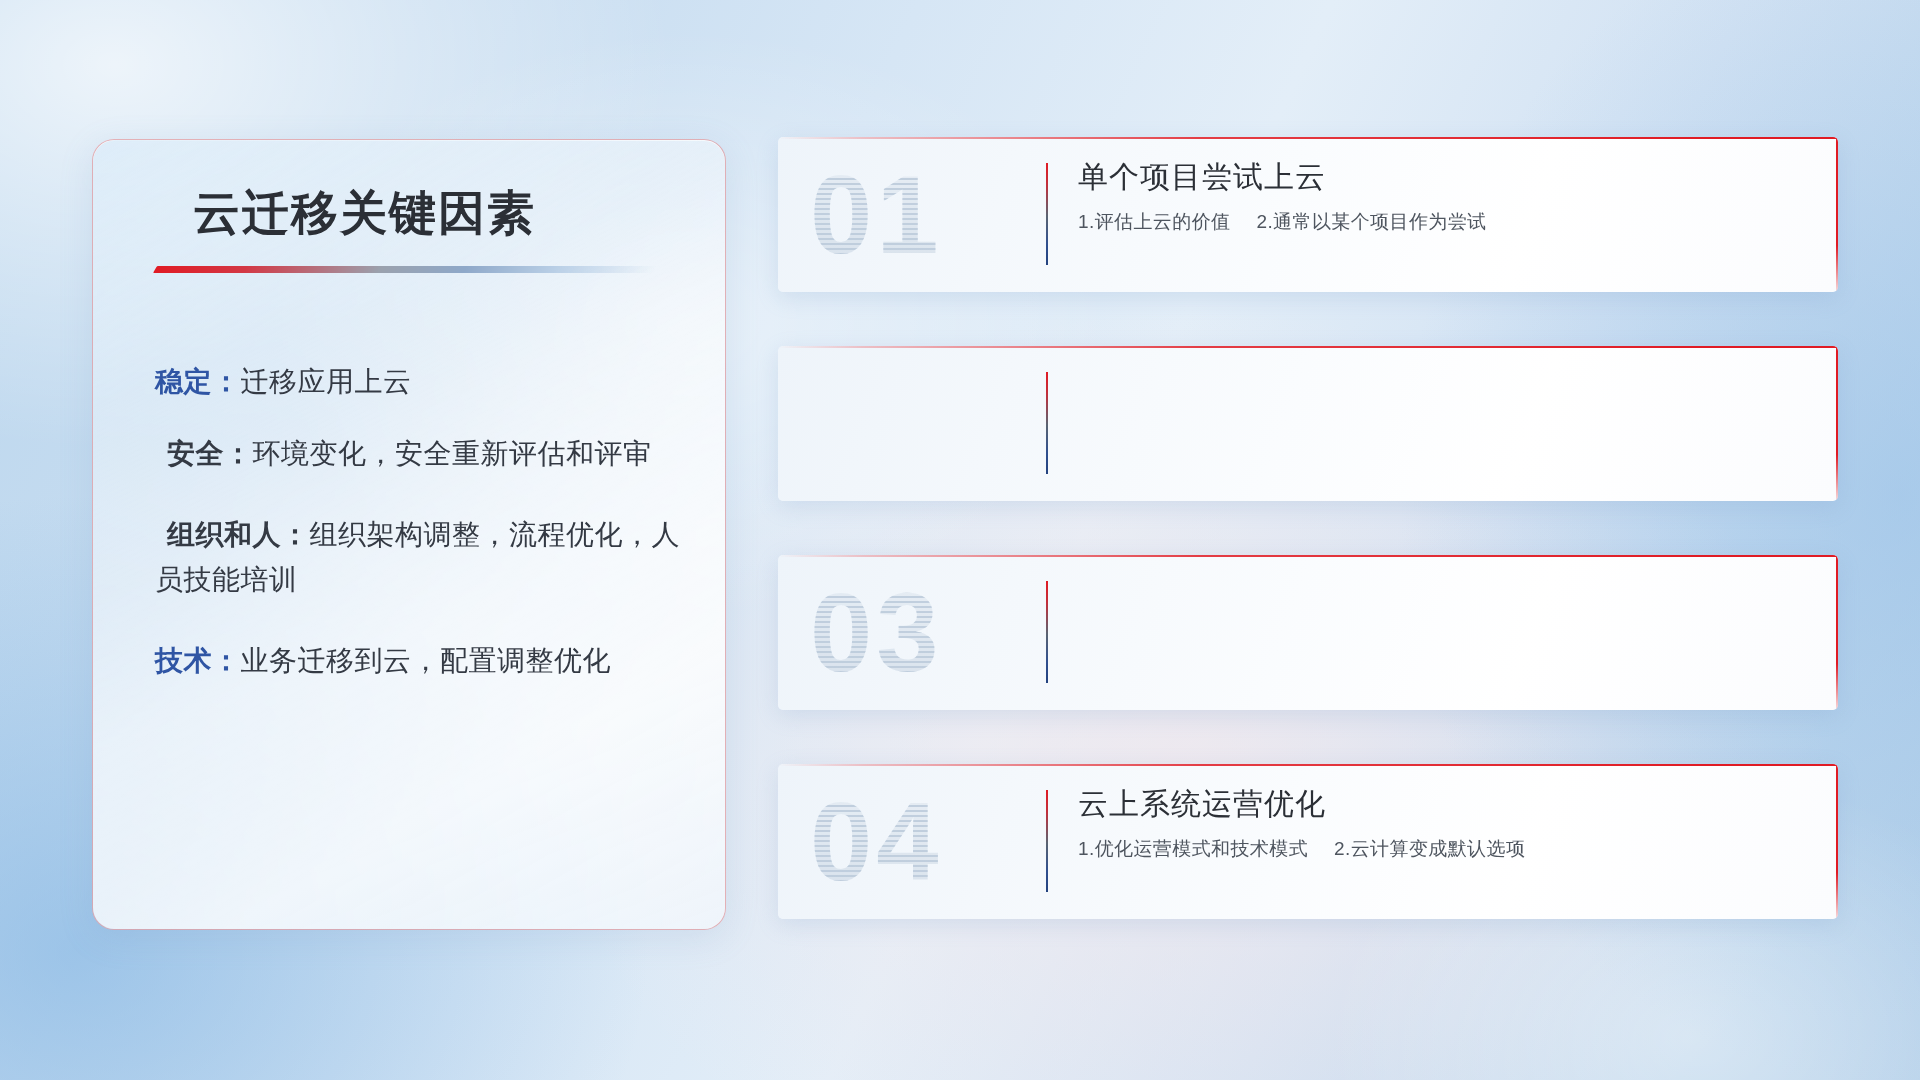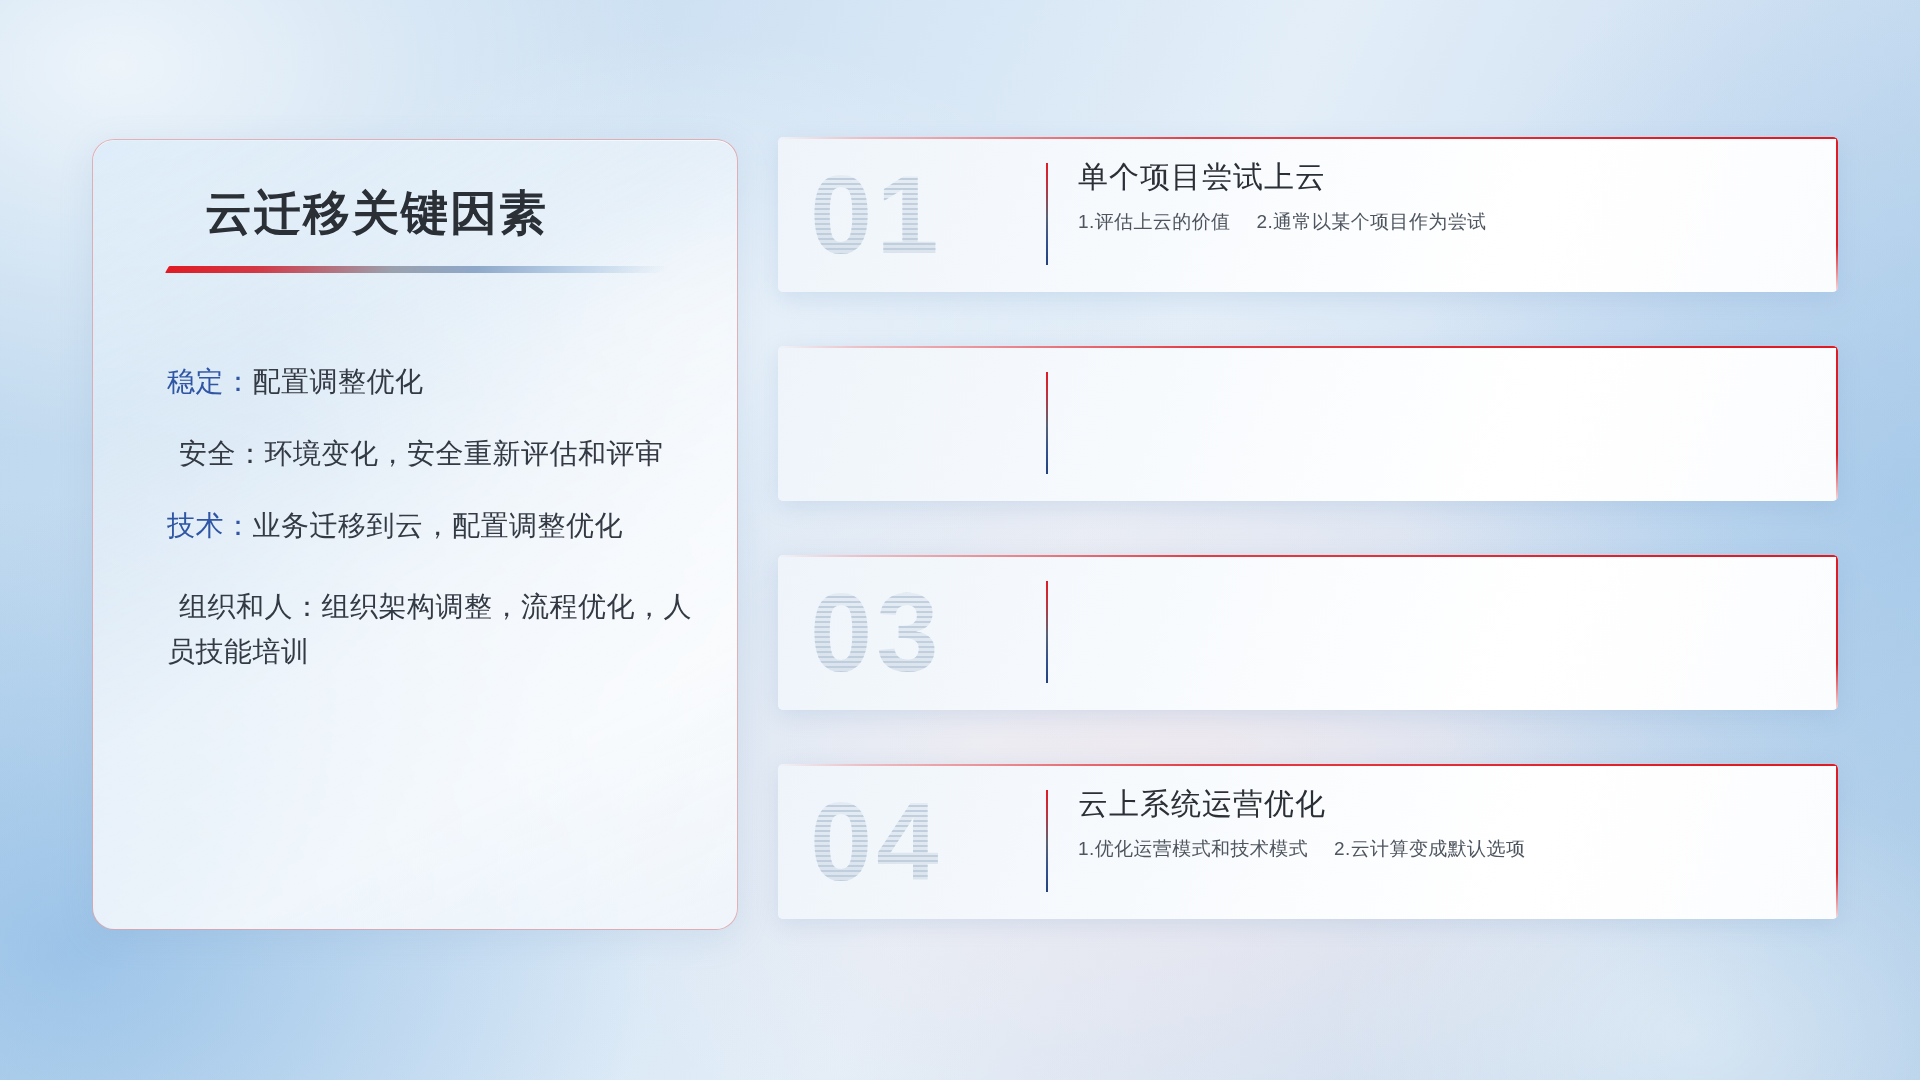--- a/index.html
+++ b/index.html
@@ -36,21 +36,20 @@
 
   
   #left-card{
     position:absolute;left:92px;top:139px;width:632px;height:789px;
     border-radius:22px;
     background:linear-gradient(160deg,rgba(255,255,255,.50) 0%,rgba(255,255,255,.34) 26%,rgba(255,255,255,.62) 60%,rgba(255,255,255,.52) 100%);
     border:1.6px solid rgba(214,118,126,.55);
     box-shadow:0 8px 34px rgba(110,150,195,.16), inset 0 1px 0 rgba(255,255,255,.8);
     backdrop-filter:blur(2px);
     overflow:hidden;
-    padding-left:12px;
   }
   #left-card .sheen{
     position:absolute;inset:0;border-radius:22px;pointer-events:none;
     background:linear-gradient(150deg,rgba(205,228,246,.55) 0%,rgba(255,255,255,.1) 40%,rgba(255,255,255,.55) 75%,rgba(236,244,251,.5) 100%);
   }
   #left-card .inner{position:relative;z-index:2;}
   #panel-title{
     position:absolute;left:100px;top:42px;
     font-size:47px;font-weight:bold;color:#2b2f36;letter-spacing:2px;
     white-space:nowrap;
@@ -62,21 +61,21 @@
     border-radius:1px;
   }
   #factor-list{
     position:absolute;left:62px;top:228px;right:28px;
   }
   .factor-row{
     font-size:28px;line-height:1;margin-bottom:44px;color:#343a44;
     letter-spacing:.5px;white-space:nowrap;
   }
   .factor-row.wrapline{white-space:normal;line-height:1.62;}
-  .f-label{font-weight:400;text-align:right;}
+  .f-label{font-weight:700;text-align:right;}
   .f-label.accent{color:#2f55a4;}
   .f-label.plain{color:#343a44;margin-left:12px;}
   .f-text{color:#343a44;}
 
   
   #steps{position:absolute;left:778px;top:137px;width:1060px;}
   .step{
     position:relative;height:155px;margin-bottom:54px;border-radius:5px;
     background:linear-gradient(110deg,#eef4fa 0%,#f4f8fc 22%,#fafcfe 48%,#ffffff 70%,#fbfcfe 100%);
     box-shadow:0 6px 22px rgba(120,155,200,.20);
@@ -132,30 +131,30 @@
 </div>
 
 <div id="left-card">
   <div class="sheen"></div>
   <div class="inner">
     <div id="panel-title">云迁移关键因素</div>
     <div id="title-rule"></div>
 
     <div id="factor-list">
       <div class="factor-row">
-        <span class="f-label accent">稳定：</span><span class="f-text">配置调整优化</span>
+        <span class="f-label accent">稳定：</span><span class="f-text">迁移应用上云</span>
       </div>
       <div class="factor-row">
         <span class="f-label plain">安全：</span><span class="f-text">环境变化，安全重新评估和评审</span>
       </div>
+      <div class="factor-row wrapline">
+        <span class="f-label plain">组织和人：</span><span class="f-text">组织架构调整，流程优化，人员技能培训</span>
+      </div>
       <div class="factor-row">
         <span class="f-label accent">技术：</span><span class="f-text">业务迁移到云，配置调整优化</span>
-      </div>
-      <div class="factor-row wrapline">
-        <span class="f-label plain">组织和人：</span><span class="f-text">组织架构调整，流程优化，人员技能培训</span>
       </div>
     </div>
   </div>
 </div>
 
 <div id="steps">
 
   <div class="step">
     <div class="step-num">01</div>
     <div class="step-divider"></div>

